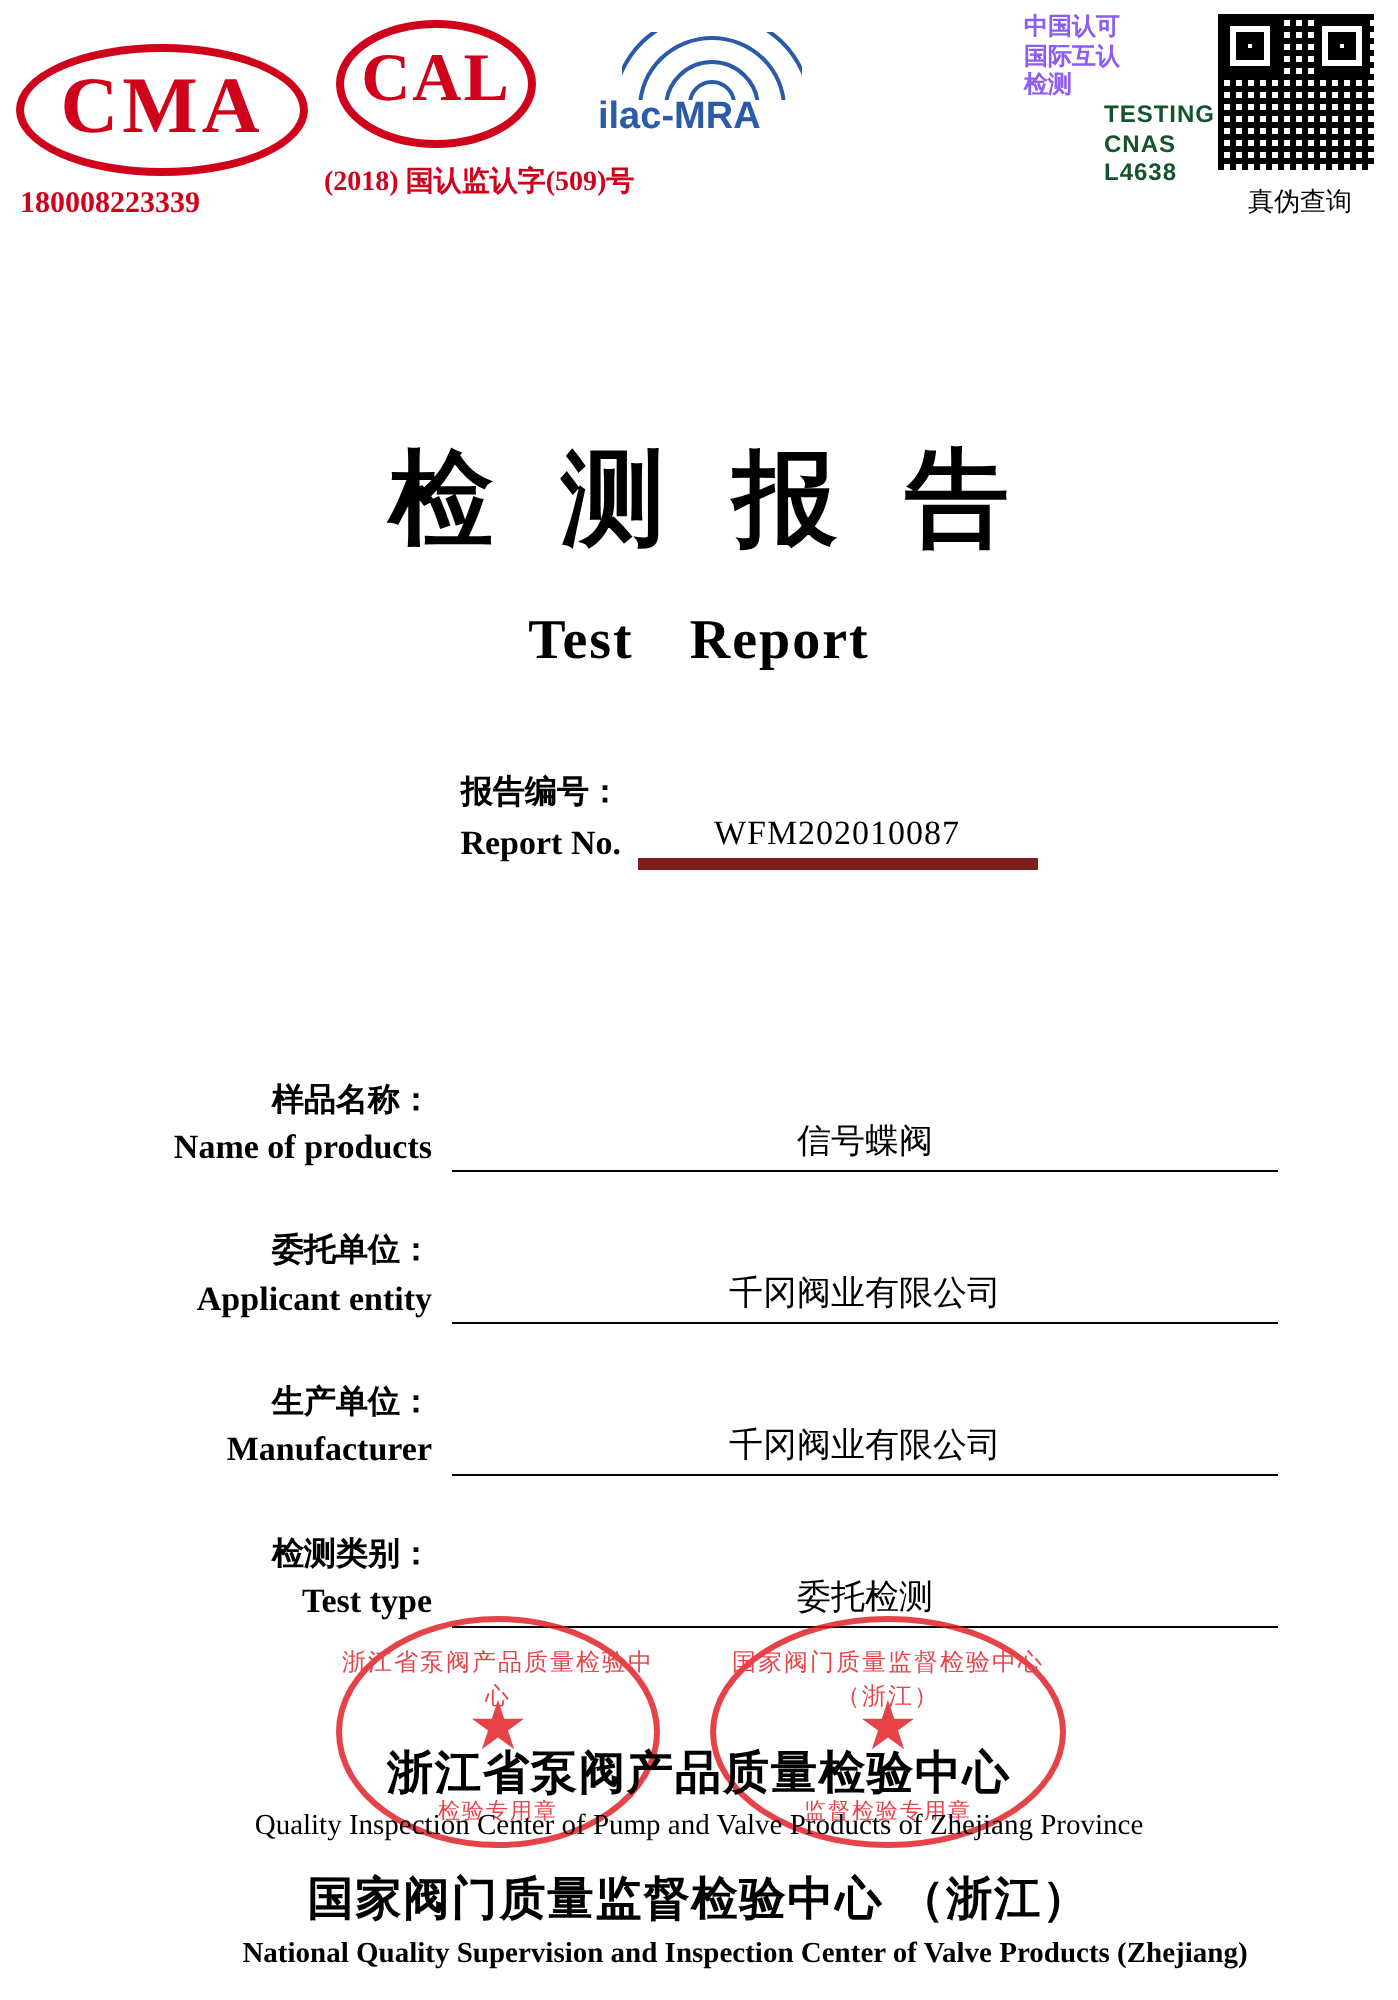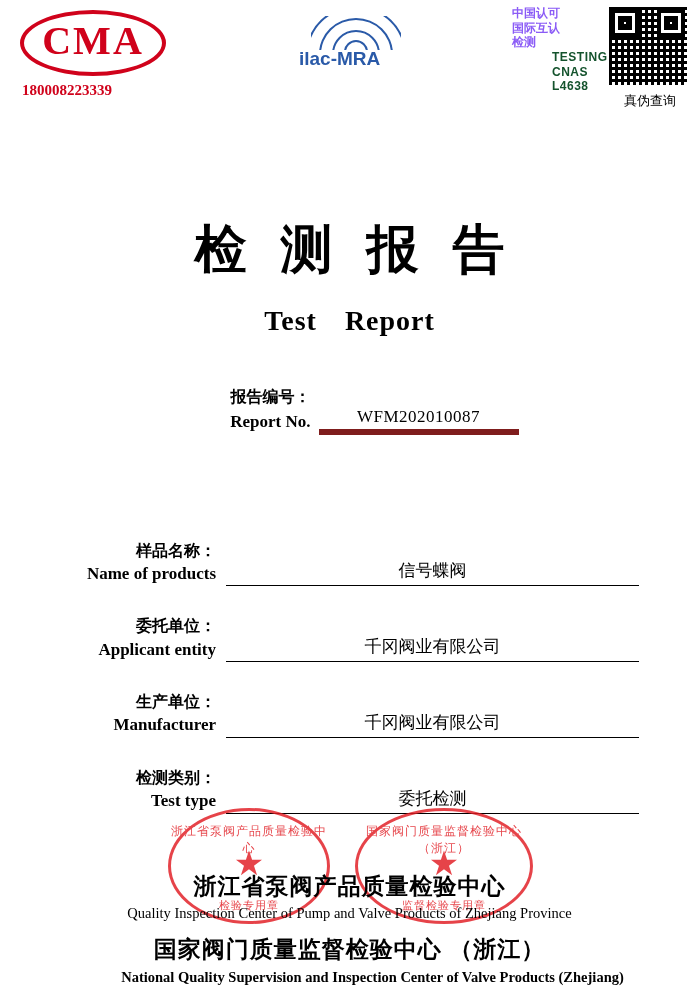--- a/index.html
+++ b/index.html
@@ -19,24 +19,23 @@
   
   .header {
     position: relative;
     height: 130px;
     width: 699px;
   }
 
   .cma-block {
     position: absolute;
     left: 8px;
-    top: 10px;
+    top: 22px;
     width: 150px;
     height: 78px;
-    margin-left: 12px;
   }
   .cma-oval {
     position: absolute;
     left: 0;
     top: 0;
     width: 146px;
     height: 66px;
     border: 4px solid #d0021b;
     border-radius: 50%;
     box-sizing: border-box;
@@ -412,20 +411,25 @@
 <body>
 
 <div class="header">
 
   <div class="cma-block">
     <div class="cma-oval"></div>
     <div class="cma-text">CMA</div>
     <div class="cma-number">180008223339</div>
   </div>
 
+  <div class="cal-block">
+    <div class="cal-oval"></div>
+    <div class="cal-text">CAL</div>
+    <div class="cal-number">(2018) 国认监认字(509)号</div>
+  </div>
 
   <div class="ilac-block">
     <div class="ilac-arcs">
       <span class="a1"></span>
         <span class="a2"></span>
         <span class="a3"></span>
         <span class="a4"></span>
     </div>
     <div class="ilac-text">ilac-MRA</div>
   </div>

